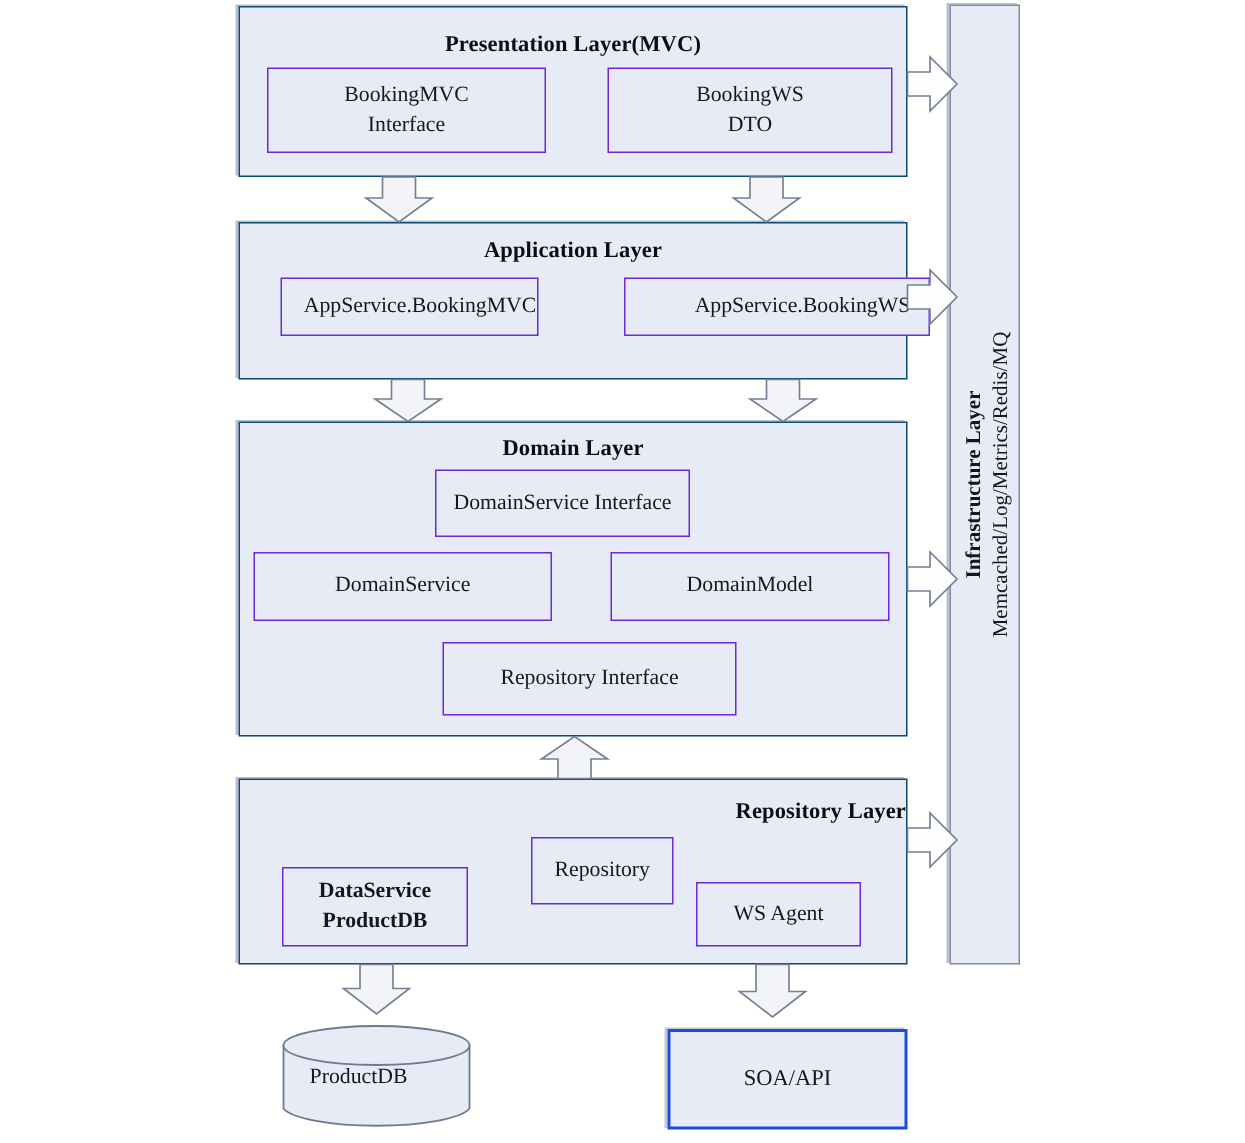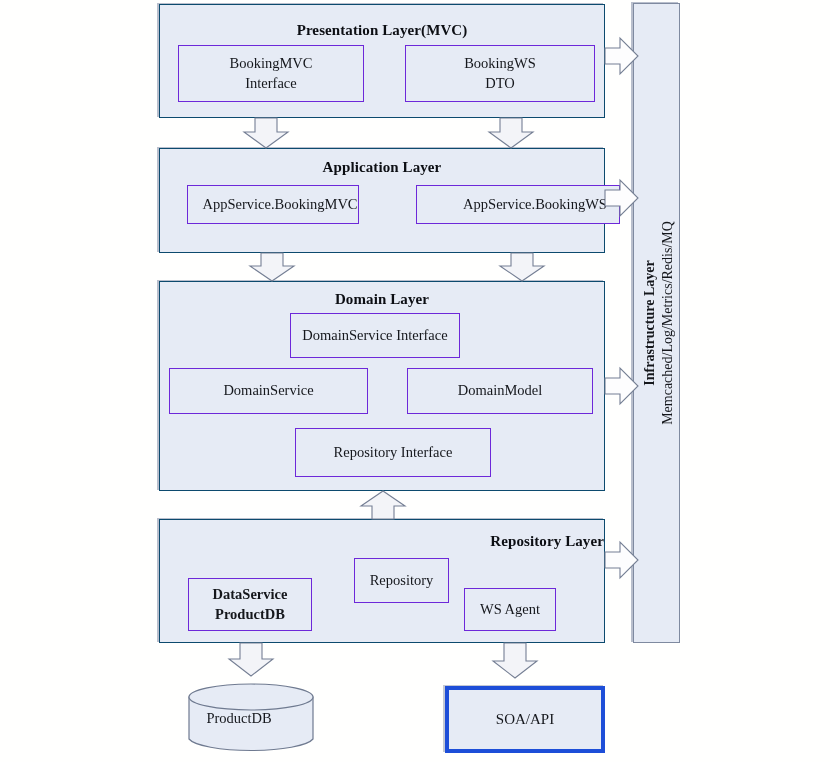--- a/index.html
+++ b/index.html
@@ -43,21 +43,21 @@
     left: 0;
     text-align: center;
     font-weight: bold;
     font-size: 15px;
     color: #0c0e13;
     letter-spacing: .1px;
   }
   .plain-box {
     position: absolute;
     background: #e6ebf5;
-    border: 4px solid #1d4ed8;
+    border: 2px solid #1d4ed8;
     box-sizing: border-box;
     display: flex;
     align-items: center;
     justify-content: center;
     font-size: 15px;
     color: #15171c;
     box-shadow: -2px -1px 0 0 #c3c8d4;
   }
   
   #infra-bar {
@@ -179,21 +179,21 @@
   </div>
   <div class="inner-box" id="comp-dataservice" style="left:188px; top:578px; width:124px; height:53px;font-weight:bold;">
     <div>
       <div>DataService</div>
       <div>ProductDB</div>
     </div>
   </div>
   <div class="inner-box" id="comp-repository" style="left:338px; top:558px; width:95px; height:45px;margin-left:16px;">
     <span>Repository</span>
   </div>
-  <div class="inner-box" id="comp-ws-agent" style="left:464px; top:588px; width:92px; height:43px;">
+  <div class="inner-box" id="comp-ws-agent" style="left:464px; top:588px; width:110px; height:43px;">
     <span>WS Agent</span>
   </div>
 
   <div id="infra-bar">
     <span class="vtext" id="infra-title">Infrastructure Layer</span>
     <span class="vtext" id="infra-sub">Memcached/Log/Metrics/Redis/MQ</span>
   </div>
 
   <svg id="db-cylinder" viewBox="0 0 126 70">
     <path d="M1,14 L1,56 A63,14 0 0 0 125,56 L125,14 Z" fill="#e6ebf5" stroke="#6f7a90" stroke-width="1.2"></path>

